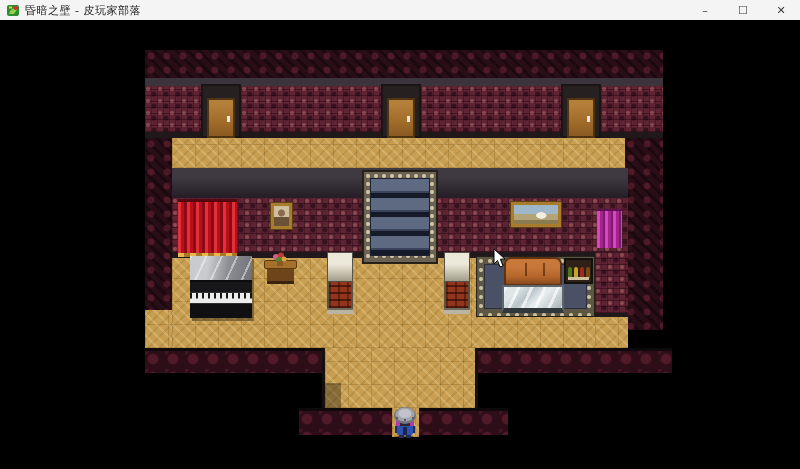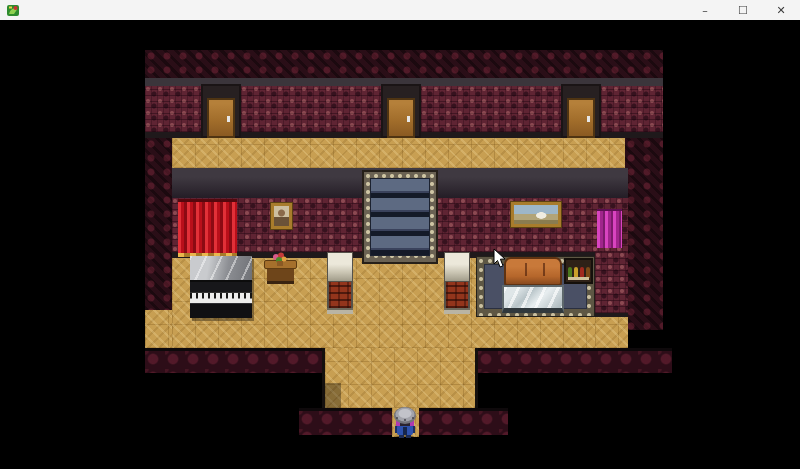--- a/index.html
+++ b/index.html
@@ -116,20 +116,21 @@
 </head>
 <body>
 
 <div class="titlebar">
   <svg class="app-icon" viewBox="0 0 14 14">
     <rect x="1" y="2" width="12" height="11" rx="2" fill="#2e8b2e"></rect>
     <path d="M3 11 C4.5 5 9 4.5 11 6.5 L8 11 Z" fill="#8fd14f"></path>
     <circle cx="9.5" cy="5" r="2" fill="#cc3333"></circle>
     <rect x="3" y="3.5" width="3" height="2" fill="#e8d44a"></rect>
   </svg>
+  <span class="title">昏暗之壁 - 皮玩家部落</span>
   <div class="win-btns">
     <div class="win-btn">–</div>
     <div class="win-btn">☐</div>
     <div class="win-btn">✕</div>
   </div>
 </div>
 
 <div class="game">
 
   <div class="abs wall-dark" style="left:145px;top:30px;width:518px;height:28px;"></div>

